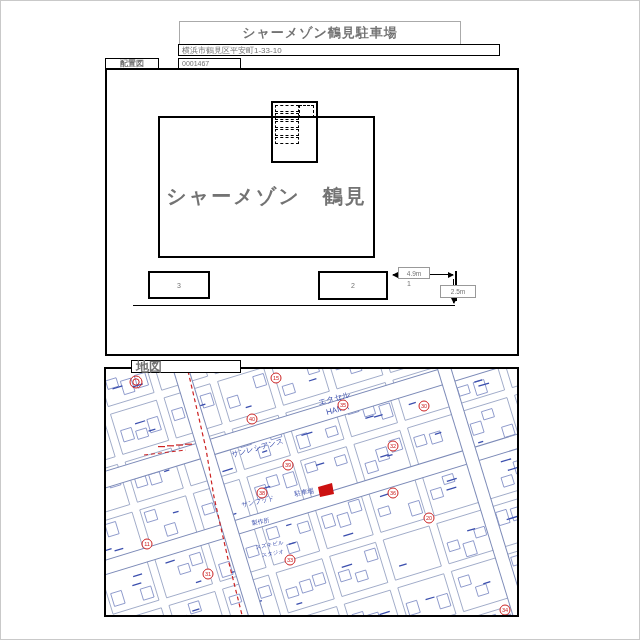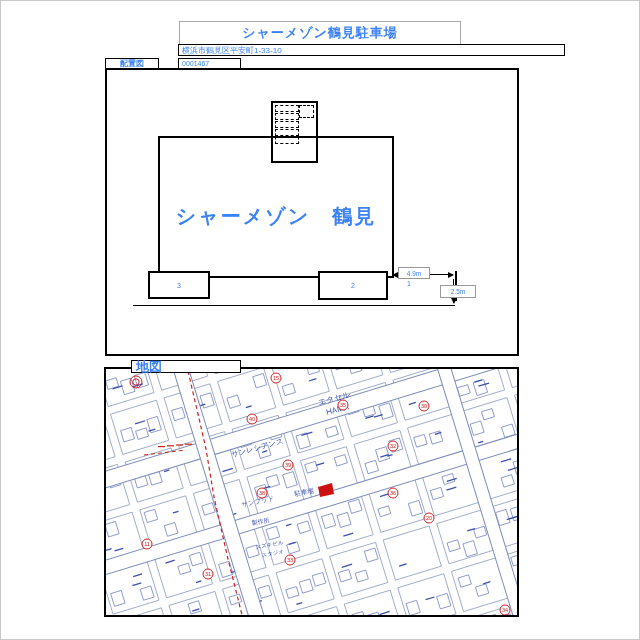--- a/index.html
+++ b/index.html
@@ -1,35 +1,35 @@
 <!DOCTYPE html>
 <html><head>
 <meta charset="utf-8">
 <style>
   html,body{margin:0;padding:0;background:#fff;}
   .page{
     position:relative;width:638px;height:638px;background:#fff;
     border:1px solid #c9c9c9;overflow:hidden;
-    font-family:"Liberation Sans",sans-serif;color:#3b82f6;
+    font-family:"Liberation Sans",sans-serif;color:#737373;
   }
   .title-box{
     position:absolute;left:178px;top:20px;width:280px;height:22px;
     border:1px solid #aaa;display:flex;align-items:center;justify-content:center;
   }
   .title-box span{font-size:13px;font-weight:bold;letter-spacing:1px;}
   .cell{position:absolute;border:1px solid #000;background:#fff;display:flex;align-items:center;box-sizing:border-box;}
   .lbl{font-size:8px;font-weight:bold;justify-content:center;}
   .val{font-size:8px;padding-left:3px;}
   .diagram-box{
     position:absolute;left:104px;top:67px;width:414px;height:288px;
     border:2px solid #000;box-sizing:border-box;background:#fff;
   }
   .building{
-    position:absolute;left:51px;top:46px;width:236px;height:142px;
-    border:2px solid #000;box-sizing:border-box;display:flex;align-items:center;justify-content:center;margin-top:20px;
+    position:absolute;left:51px;top:46px;width:217px;height:142px;
+    border:2px solid #000;box-sizing:border-box;display:flex;align-items:center;justify-content:center;
   }
   .building span{font-size:20px;font-weight:bold;letter-spacing:2px;margin-top:18px;}
   .stairs{
     position:absolute;left:164px;top:31px;width:47px;height:62px;
     border:2px solid #000;box-sizing:border-box;background:#fff;
   }
   .stairs .rung{position:absolute;left:2px;width:24px;height:7px;border:1px dashed #000;box-sizing:border-box;}
   .stairs .upper{position:absolute;right:2px;top:2px;width:15px;height:13px;border:1px dashed #000;box-sizing:border-box;}
   .space{
     position:absolute;border:2px solid #000;box-sizing:border-box;
@@ -64,21 +64,21 @@
 
 <div class="page">
 
   <div class="title-box">
     <span>シャーメゾン鶴見駐車場</span>
   </div>
 
   <div class="cell lbl" style="left:104px;top:43px;width:74px;height:12px;margin-top:36px;">
     <span>住所</span>
   </div>
-  <div class="cell val" style="left:177px;top:43px;width:387px;height:12px;">
+  <div class="cell val" style="left:177px;top:43px;width:322px;height:12px;">
     <span>横浜市鶴見区平安町1-33-10</span>
   </div>
   <div class="cell lbl" style="left:104px;top:57px;width:54px;height:11px;">
     <span>配置図</span>
   </div>
   <div class="cell val" style="left:177px;top:57px;width:63px;height:11px;font-size:7px;">
     <span>0001467</span>
   </div>
 
   <div class="diagram-box">

